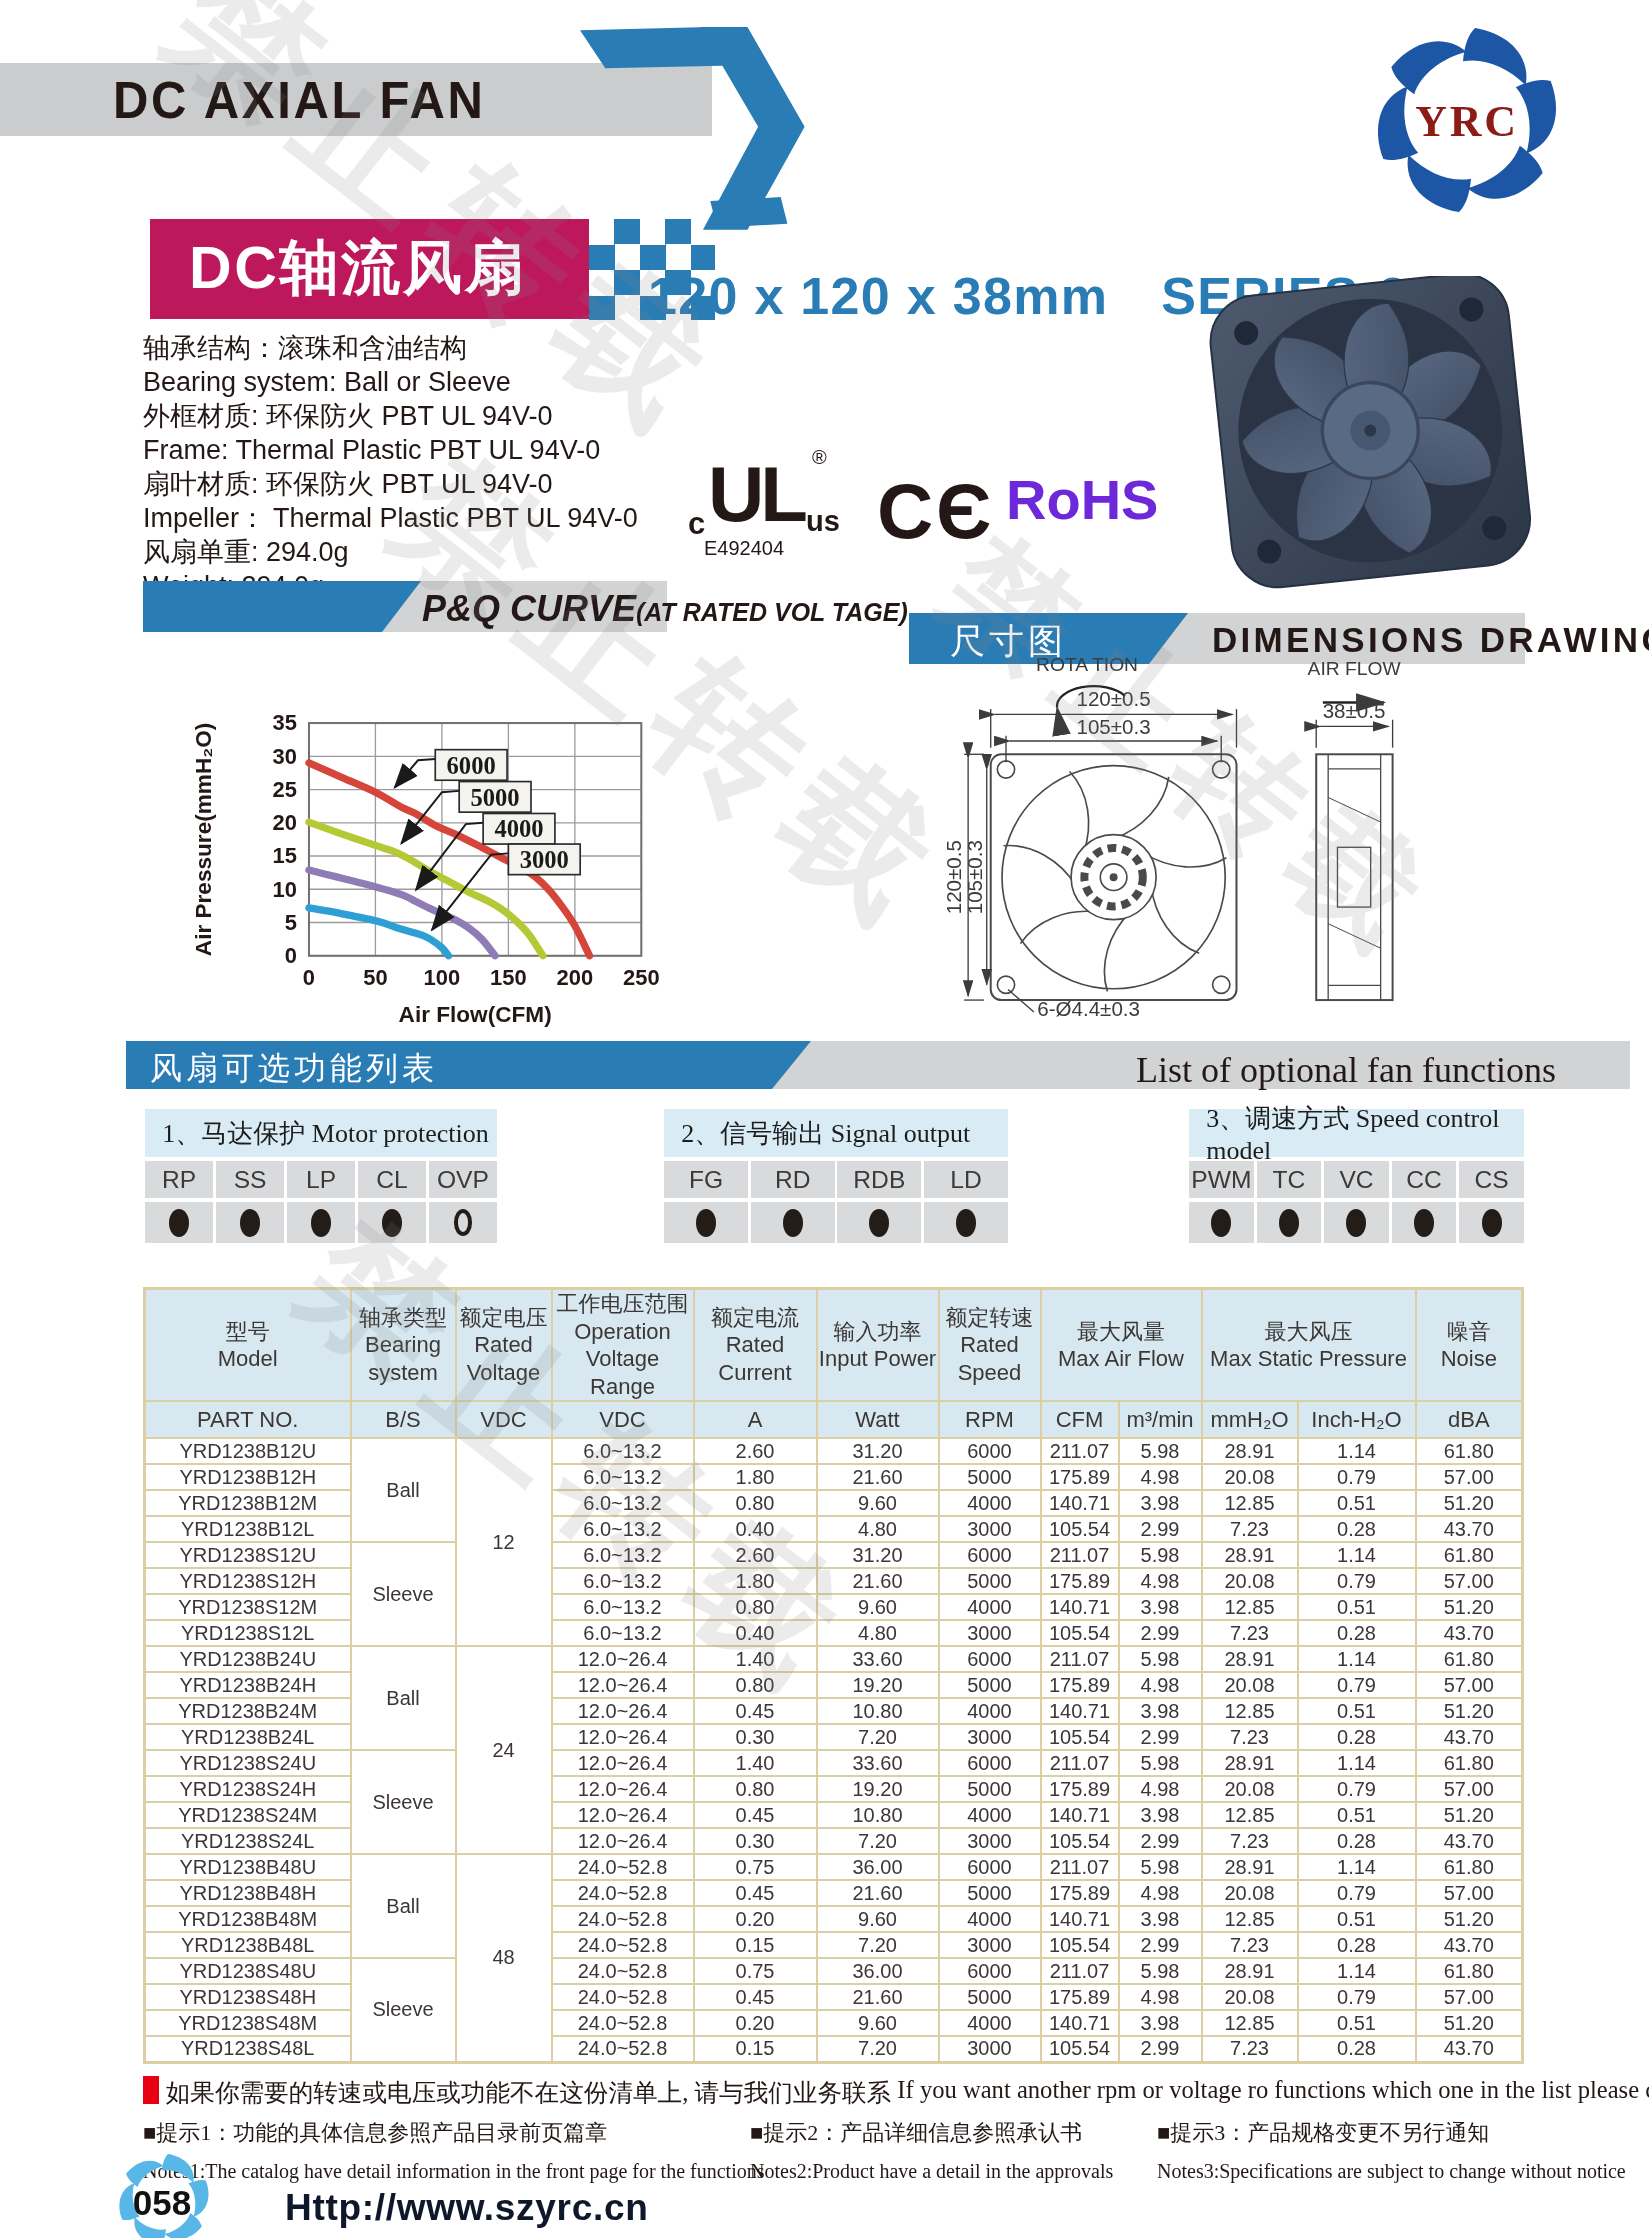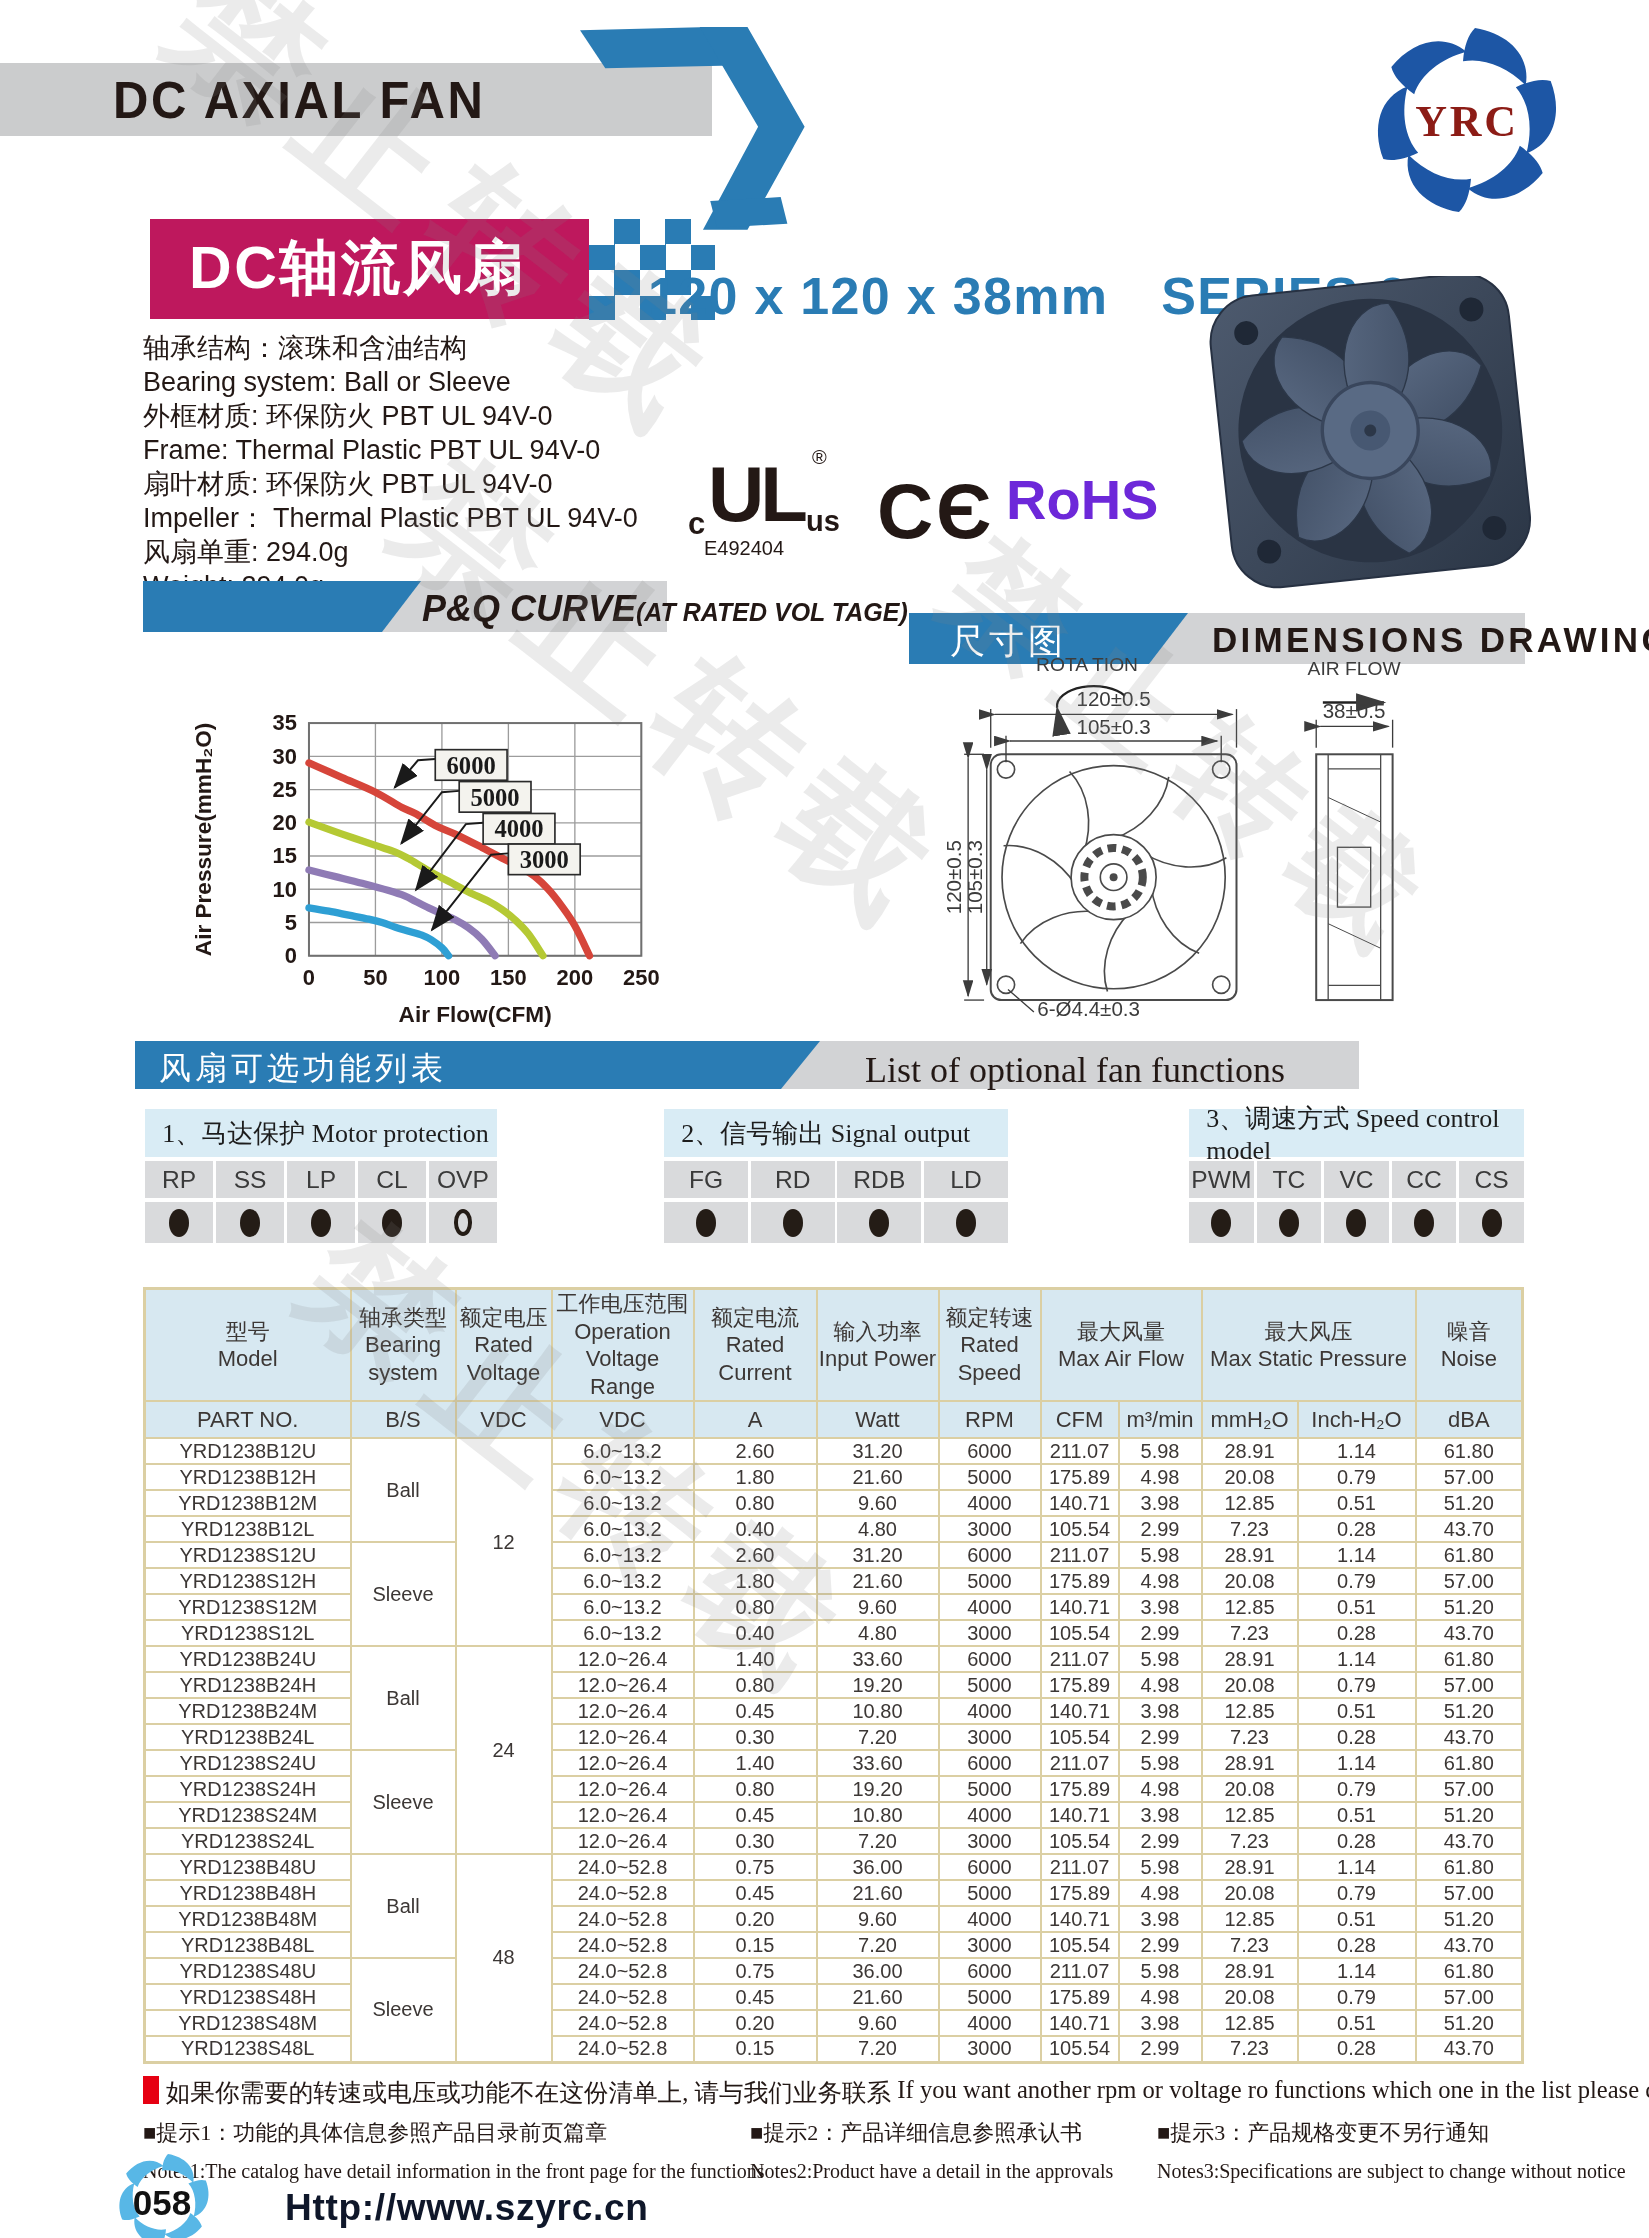--- a/index.html
+++ b/index.html
@@ -52,21 +52,21 @@
   .banner .en{position:absolute;color:#231815;top:6.7px;white-space:nowrap;}
   #pq-banner{left:143px;top:581px;width:524px;font-style:italic;}
   #pq-banner .blue{width:278px;}
   #pq-banner .en{left:279px;font-weight:800;}
   #pq-banner .en .big{font-size:36px;}
   #pq-banner .en .small{font-size:25px;}
   #dim-banner{left:909px;top:613px;width:616px;}
   #dim-banner .blue{width:279px;}
   #dim-banner .cn{left:41px;}
   #dim-banner .en{left:303px;font-size:35px;font-weight:700;letter-spacing:3.3px;}
-  #func-banner{left:135px;top:1041px;width:1224px;height:48px;}
+  #func-banner{left:126px;top:1041px;width:1504px;height:48px;}
   #func-banner .blue{width:685px;}
   #func-banner .cn{left:24px;font-size:32px;top:6px;}
   #func-banner .en{right:74px;left:auto;font-size:36px;top:8px;font-family:"Liberation Serif",serif;margin-left:8px;}
 
   
   #pq-chart{position:absolute;left:176px;top:693px;}
   #pq-chart .tick{font-size:33px;font-weight:700;fill:#231815;font-family:"Liberation Sans",sans-serif;}
   #pq-chart .axis-label{font-size:34px;font-weight:800;fill:#231815;font-family:"Liberation Sans",sans-serif;}
   #pq-chart .ann{font-size:37px;font-weight:600;fill:#1a1a1a;font-family:"Liberation Serif",serif;}
   #dim-drawing{position:absolute;left:944px;top:648px;}

